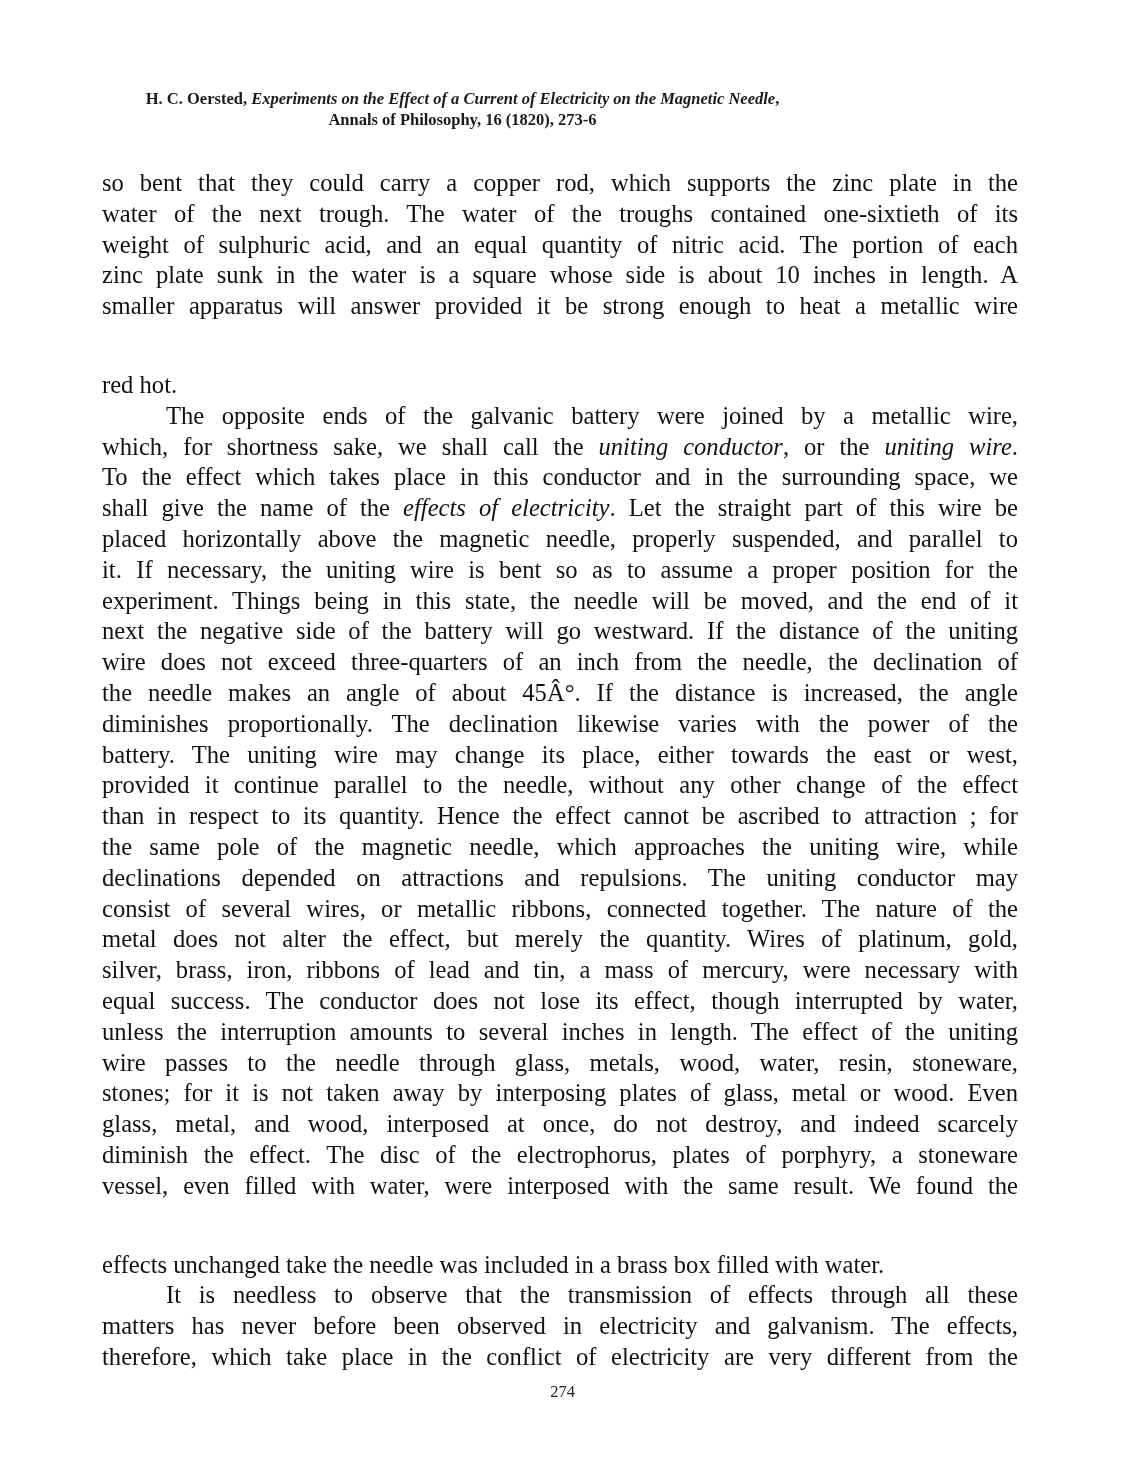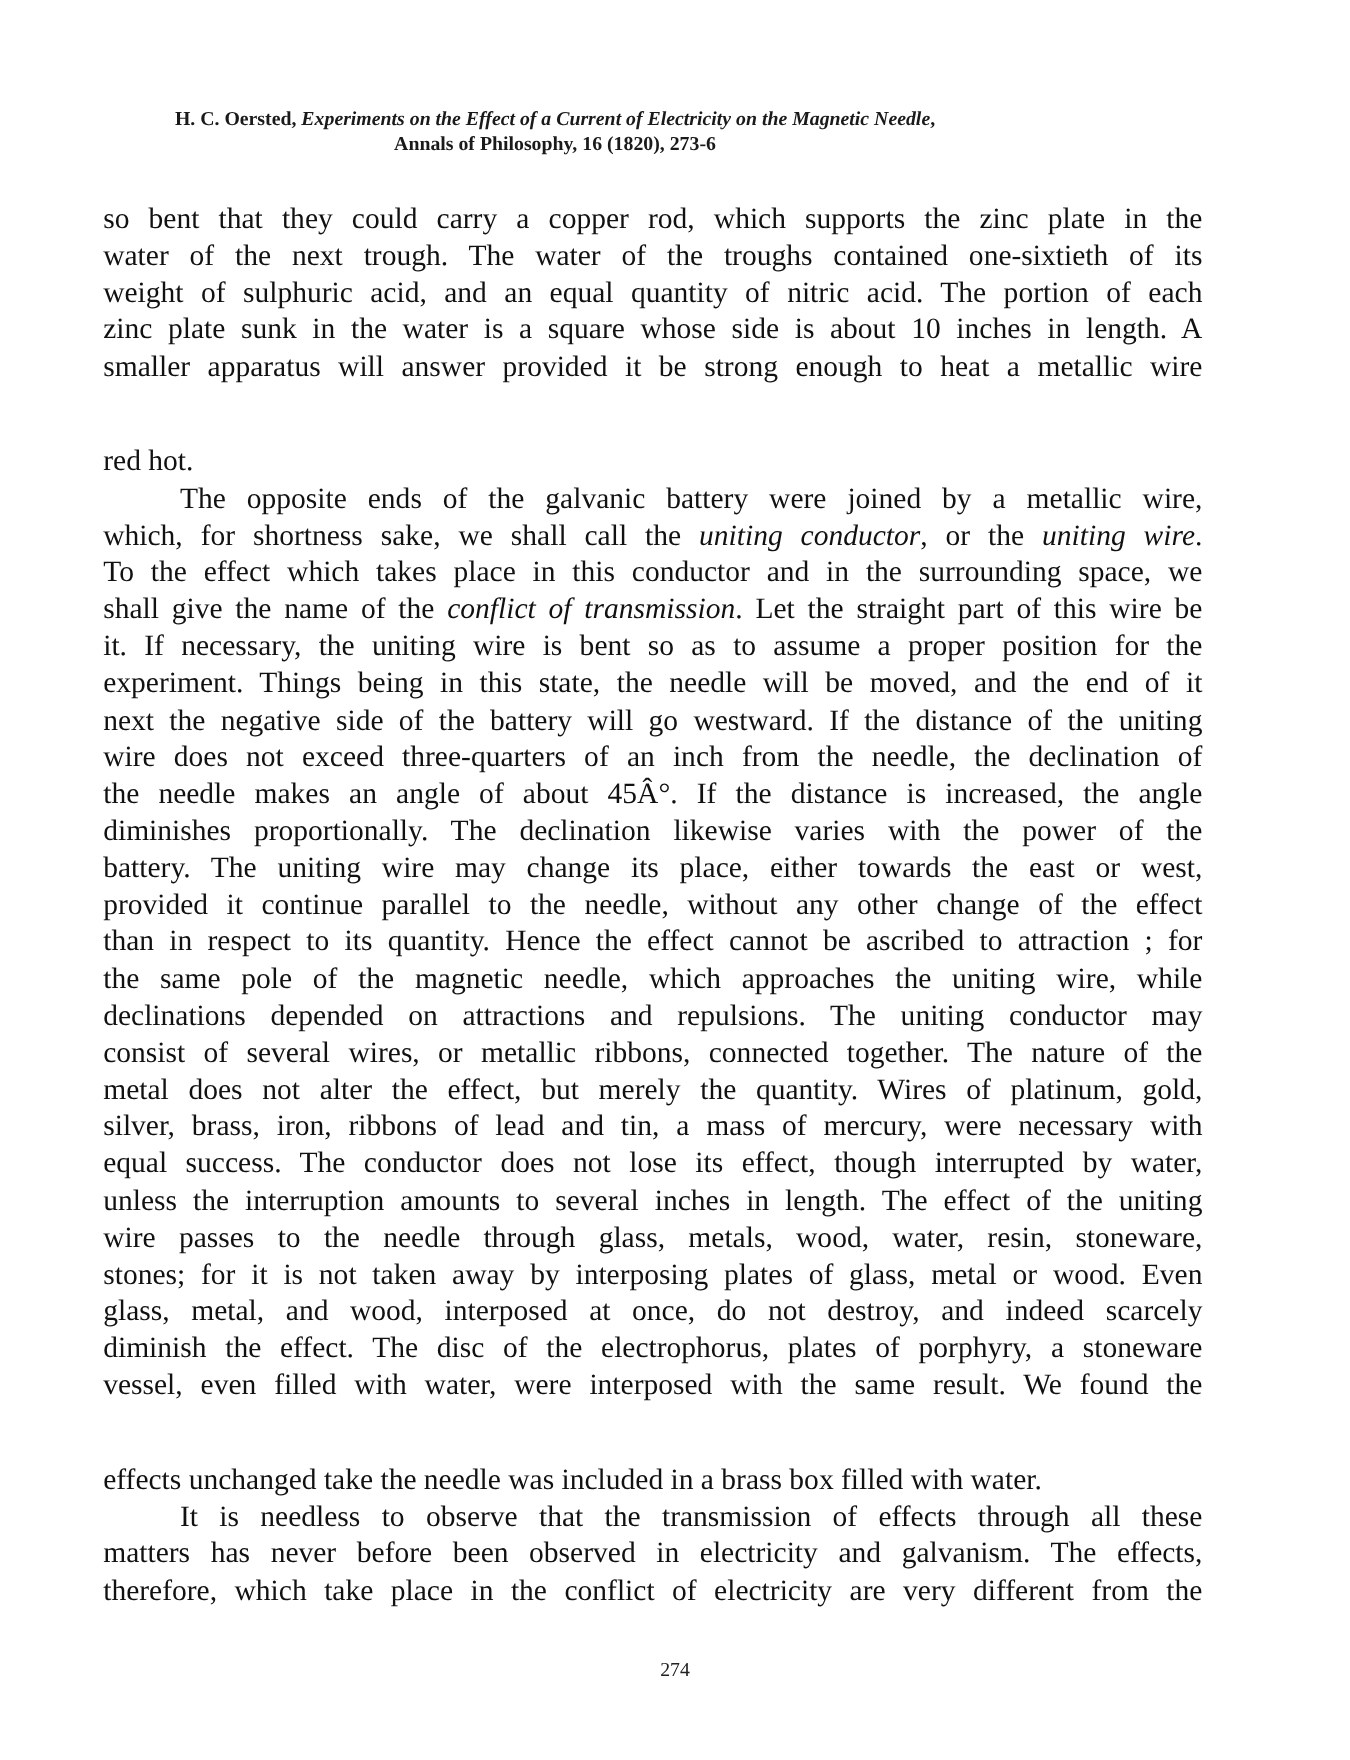--- a/index.html
+++ b/index.html
@@ -4,21 +4,21 @@
   <style>
     html, body { margin: 0; padding: 0; background: #ffffff; }
     body { width: 1125px; height: 1467px; position: relative; overflow: hidden; }
     .header {
       position: absolute; left: 0; top: 88px; width: 925px;
       text-align: center; font-family: "Liberation Serif", serif;
       font-weight: bold; font-size: 16.5px; line-height: 21px; color: #1a1a1a;
     }
     .header .title { font-style: italic; }
     .body-text {
-      position: absolute; left: 86px; top: 168px; width: 916px;
+      position: absolute; left: 102px; top: 168px; width: 916px;
       font-family: "Liberation Serif", serif; font-size: 24.6px;
       line-height: 30.8px; color: #111111;
     }
     .line {
       display: block; text-align: justify; text-align-last: justify;
       white-space: nowrap; height: 30.8px;
     }
     .line.last { text-align-last: left; }
     .line.indent { padding-left: 64px; }
     .line .inner { display: block; white-space: normal; text-align: justify; text-align-last: justify; }
@@ -59,21 +59,24 @@
   <span class="line indent">
       <span class="inner">The opposite ends of the galvanic battery were joined by a metallic wire,</span>
     </span>
   <span class="line">
       <span class="inner"><span>which, for shortness sake, we shall call the </span><em>uniting conductor</em><span>, or the </span><em>uniting wire</em><span>.</span></span>
     </span>
   <span class="line">
       <span class="inner">To the effect which takes place in this conductor and in the surrounding space, we</span>
     </span>
   <span class="line">
-      <span class="inner"><span>shall give the name of the </span><em>conflict of transmission</em><span>. Let the straight part of this wire be</span></span>
+      <span class="inner"><span>shall give the name of the </span><em>effects of electricity</em><span>. Let the straight part of this wire be</span></span>
+    </span>
+  <span class="line">
+      <span class="inner">placed horizontally above the magnetic needle, properly suspended, and parallel to</span>
     </span>
   <span class="line">
       <span class="inner">it. If necessary, the uniting wire is bent so as to assume a proper position for the</span>
     </span>
   <span class="line">
       <span class="inner">experiment. Things being in this state, the needle will be moved, and the end of it</span>
     </span>
   <span class="line">
       <span class="inner">next the negative side of the battery will go westward. If the distance of the uniting</span>
     </span>

